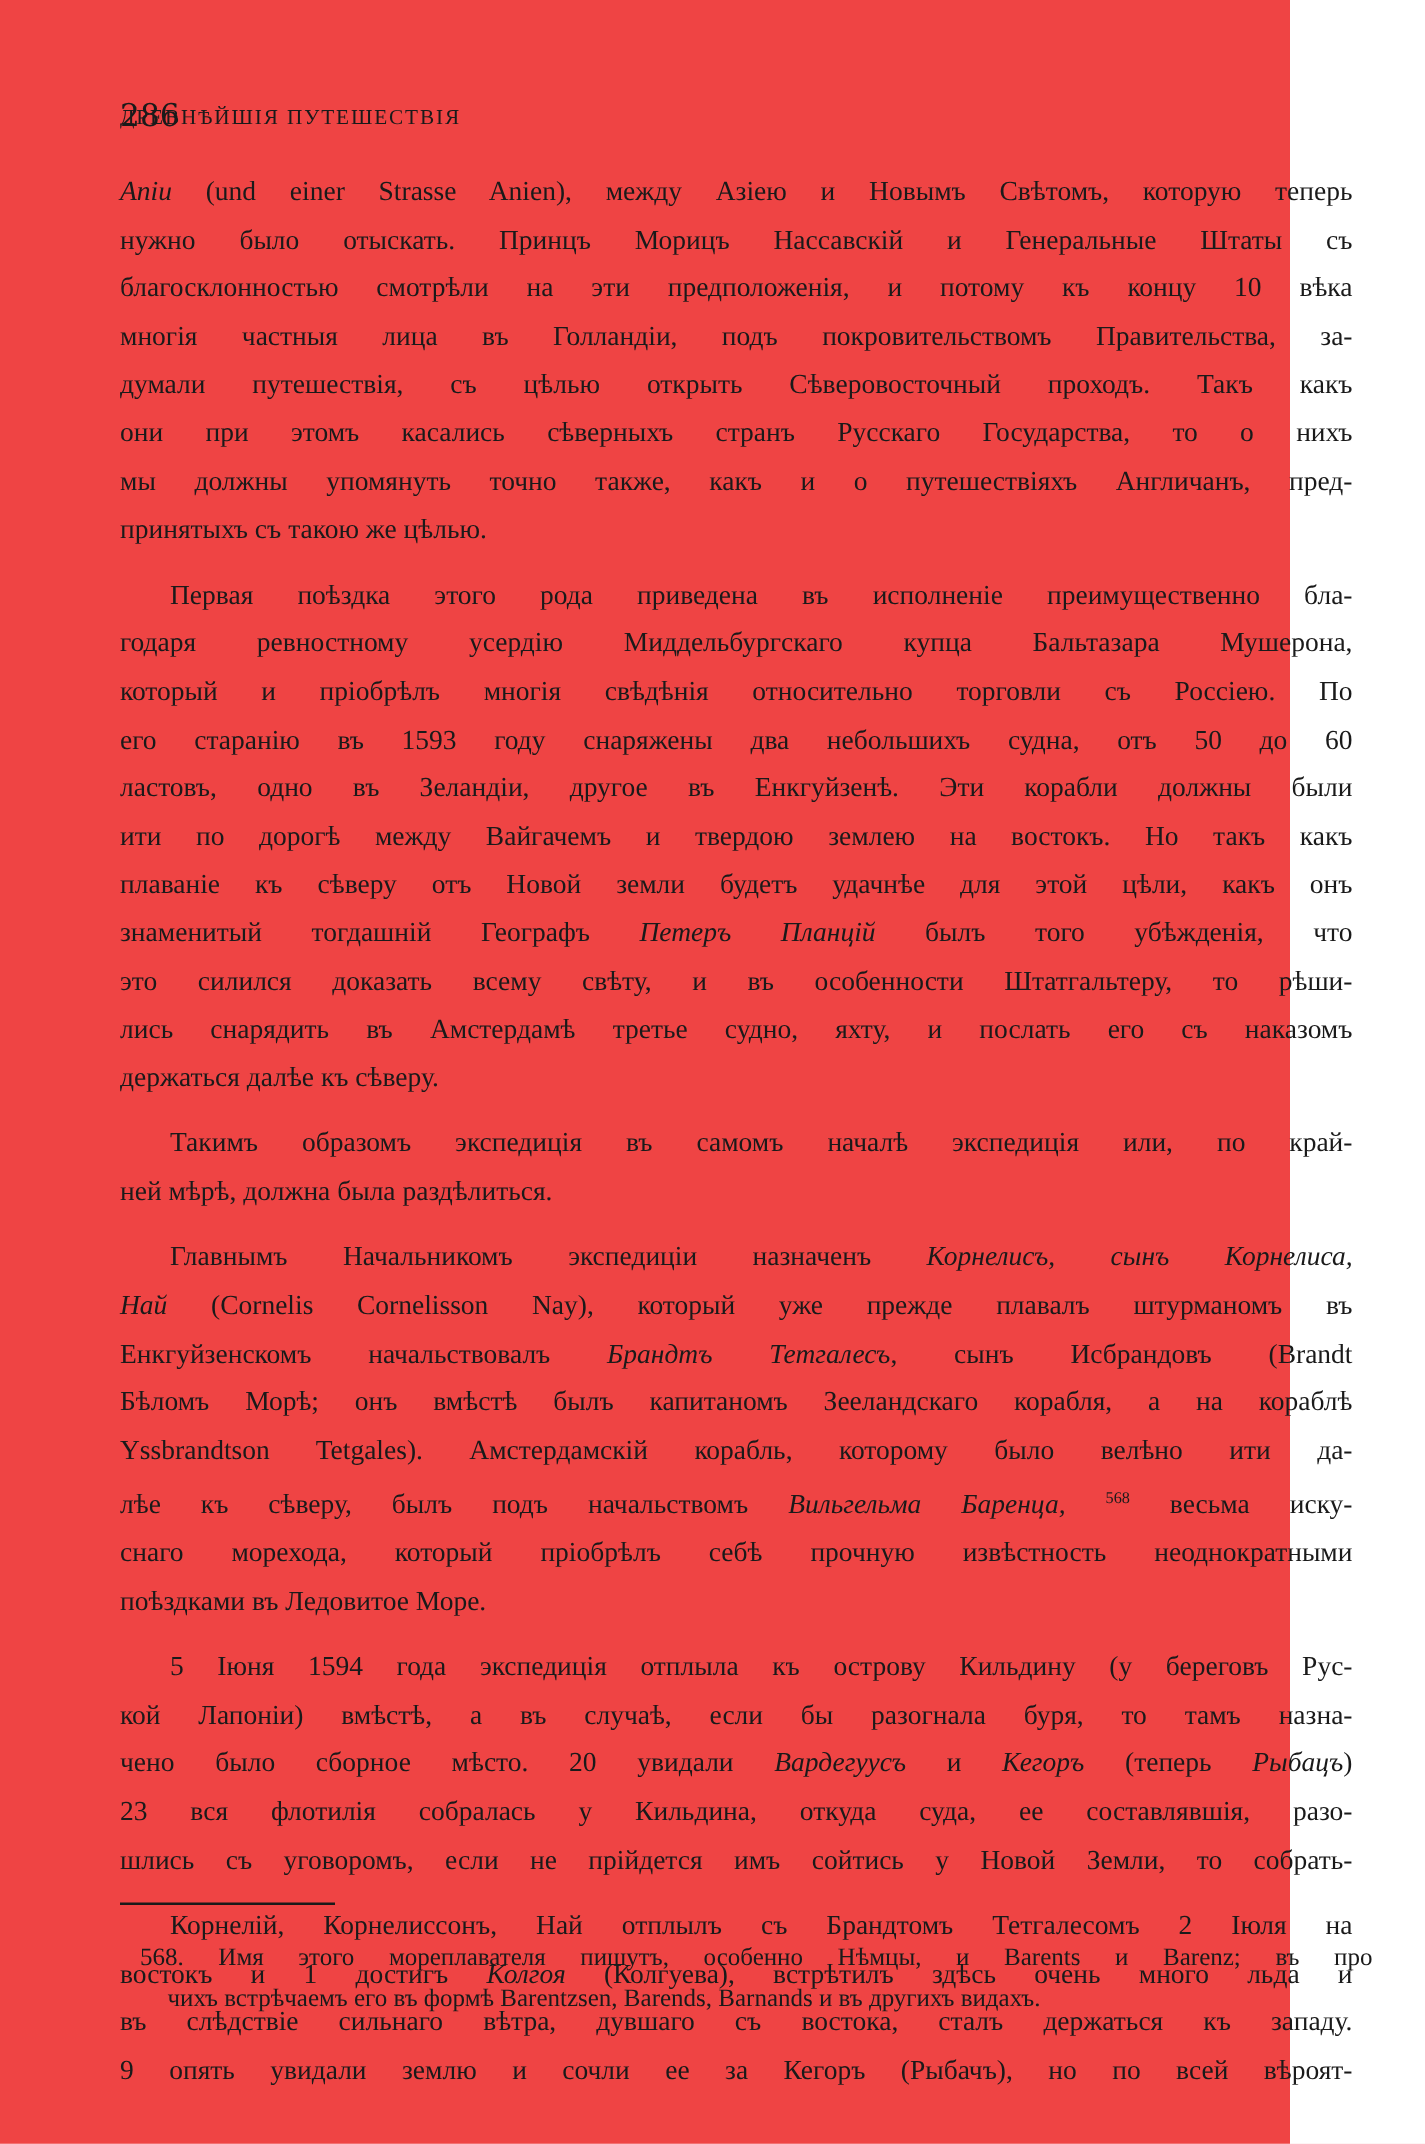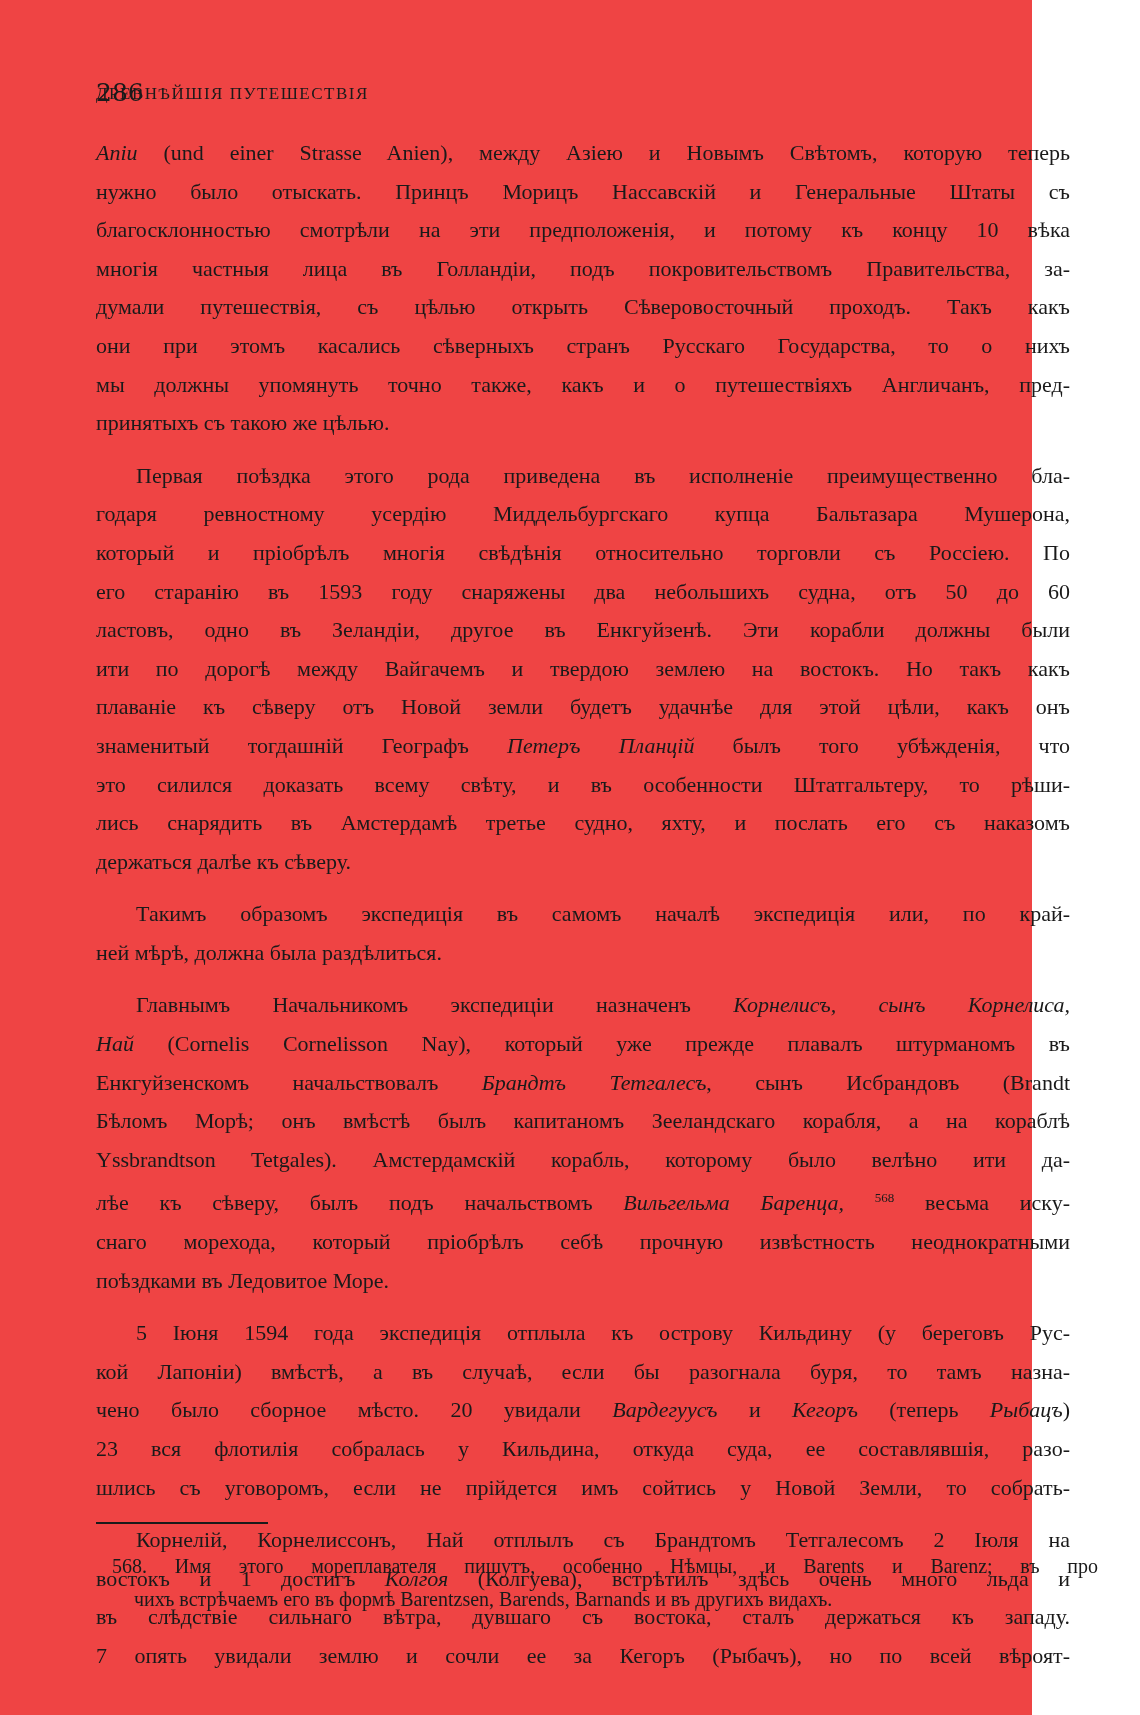--- a/index.html
+++ b/index.html
@@ -4,21 +4,21 @@
 <style>
   html, body { margin: 0; padding: 0; background: #ffffff; }
   body { width: 1140px; height: 1715px; position: relative; overflow: hidden; }
   .page { position: absolute; left: 0; top: 0; width: 1032px; height: 1715px; background: #ef4444; color: #1a1a1a;
           font-family: "Liberation Serif", "DejaVu Serif", serif; }
   .header { position: absolute; top: 78px; left: 96px; width: 986px; height: 36px; }
   .page-number { position: absolute; left: 0; top: 0; font-size: 25px; font-family: "DejaVu Serif", serif; }
   .running-title { position: absolute; left: 0; right: 0; top: 6px; text-align: left; font-size: 17px;
                    letter-spacing: 1.5px; font-variant: small-caps; text-transform: uppercase; }
   .body { position: absolute; left: 96px; top: 134px; width: 986px; }
-  .para { margin: 0 12px 14px 0; font-size: 22px; line-height: 38.6px; text-align: justify; font-family: Liberation Serif, serif; }
+  .para { margin: 0 0 14px 0; font-size: 22px; line-height: 38.6px; text-align: justify; font-family: Liberation Serif, serif; }
   .para .line { display: block; text-align: justify; text-align-last: justify; white-space: nowrap; }
   .para .line.last { text-align-last: left; }
   .indent { padding-left: 40px; }
   .em { font-style: italic; }
   sup { font-size: 13px; vertical-align: 8px; }
   .rule { position: absolute; left: 96px; top: 1522px; width: 172px; height: 0; border-top: 2px solid #1a1a1a; }
   .footnote { position: absolute; left: 112px; top: 1550px; width: 986px; font-size: 20px; line-height: 33px; }
   .footnote .line { display: block; white-space: nowrap; text-align: justify; text-align-last: justify; }
   .footnote .line.cont { padding-left: 22px; text-align-last: left; }
 </style>
@@ -80,21 +80,21 @@
       <span class="line">кой Лапоніи) вмѣстѣ, а въ случаѣ, если бы разогнала буря, то тамъ назна-</span>
       <span class="line"><span>чено было сборное мѣсто. 20 увидали </span><span class="em">Вардегуусъ</span><span> и </span><span class="em">Кегоръ</span><span> (теперь </span><span class="em">Рыбацъ</span><span>)</span></span>
       <span class="line">23 вся флотилія собралась у Кильдина, откуда суда, ее составлявшія, разо-</span>
       <span class="line">шлись съ уговоромъ, если не прійдется имъ сойтись у Новой Земли, то собрать-</span>
     </p>
 
     <p class="para">
       <span class="line indent">Корнелій, Корнелиссонъ, Най отплылъ съ Брандтомъ Тетгалесомъ 2 Іюля на</span>
       <span class="line"><span>востокъ и 1 достигъ </span><span class="em">Колгоя</span><span> (Колгуева), встрѣтилъ здѣсь очень много льда и</span></span>
       <span class="line">въ слѣдствіе сильнаго вѣтра, дувшаго съ востока, сталъ держаться къ западу.</span>
-      <span class="line">7 опять увидали землю и сочли ее за Кегоръ (Рыбачъ), но по всей вѣроят-</span>
+      <span class="line">9 опять увидали землю и сочли ее за Кегоръ (Рыбачъ), но по всей вѣроят-</span>
     </p>
   </div>
 
   <div class="rule"></div>
 
   <div class="footnote">
     <span class="line"><span>568.</span><span> Имя этого мореплавателя пишутъ, особенно Нѣмцы, и Barents и Barenz; въ про</span></span>
     <span class="line cont">чихъ встрѣчаемъ его въ формѣ Barentzsen, Barends, Barnands и въ другихъ видахъ.</span>
   </div>
 

